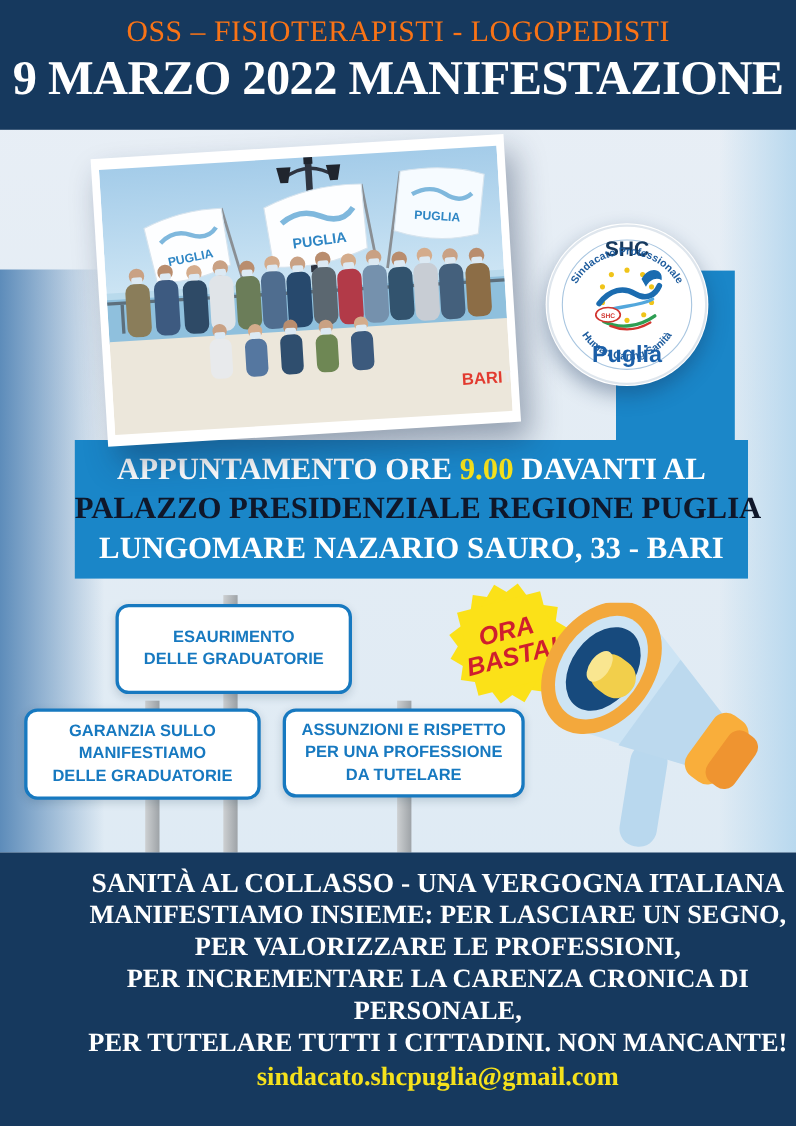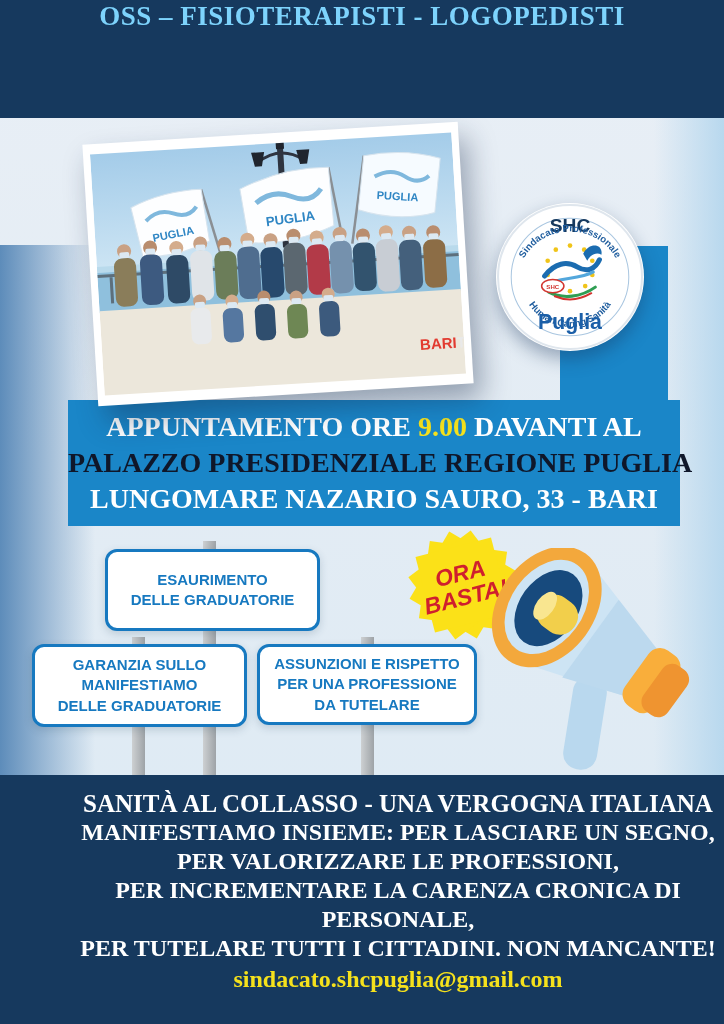--- a/index.html
+++ b/index.html
@@ -1,21 +1,21 @@
 <!DOCTYPE html>
 <html><head>
 <meta charset="utf-8">
 <style>
   html,body{margin:0;padding:0;background:#555;}
   .poster{position:relative;width:724px;height:1024px;overflow:hidden;
     font-family:"Liberation Serif",serif;
     background:linear-gradient(180deg,#e9eff6 0%,#e3ecf4 45%,#dceaf4 100%);}
   
   .top-band{position:absolute;left:0;top:0;width:724px;height:118px;background:#16395e;text-align:center;z-index:5;}
-  .top-line1{padding-top:1px;font-size:27px;font-weight:bold;color:#7dd3fc;letter-spacing:.5px;}
+  .top-line1{padding-top:13px;font-size:27px;font-weight:normal;color:#f97316;letter-spacing:.5px;}
   .top-line2{font-size:44px;font-weight:bold;color:#ffffff;margin-top:1px;letter-spacing:-.5px;}
   
   .left-band{position:absolute;left:0;top:245px;width:95px;height:530px;
     background:linear-gradient(90deg,#5d8cba 0%,rgba(230,240,248,0) 100%);z-index:1;}
   .right-band{position:absolute;right:0;top:118px;width:70px;height:657px;
     background:linear-gradient(270deg,#b8d8ee 0%,rgba(235,244,250,0) 100%);z-index:1;}
   .blue-square{position:absolute;left:560px;top:246px;width:108px;height:170px;background:#1a86c8;z-index:2;}
   
   .banner{position:absolute;left:56px;top:400px;width:612px;height:126px;background:#1a86c8;
     text-align:center;font-weight:bold;z-index:3;margin-left:12px;}
@@ -60,20 +60,21 @@
 <body>
 
 <div class="poster">
 
   <div class="left-band"></div>
   <div class="right-band"></div>
   <div class="blue-square"></div>
 
   <header class="top-band">
     <div class="top-line1">OSS – FISIOTERAPISTI - LOGOPEDISTI</div>
+    <div class="top-line2">9 MARZO 2022 MANIFESTAZIONE</div>
   </header>
 
   <section class="banner">
     <div class="l l1"><span>APPUNTAMENTO ORE</span> <span class="time">9.00</span> <span>DAVANTI AL</span></div>
     <div class="l l2">PALAZZO PRESIDENZIALE REGIONE PUGLIA</div>
     <div class="l l3">LUNGOMARE NAZARIO SAURO, 33 - BARI</div>
   </section>
 
   <figure class="photo" style="margin:0;">
     <svg viewBox="0 0 360 240">
@@ -260,21 +261,21 @@
   </div>
 
   <div class="pole" style="left:203px;top:541px;height:234px;"></div>
   <div class="pole" style="left:132px;top:637px;height:138px;"></div>
   <div class="pole" style="left:361px;top:637px;height:138px;"></div>
 
   <div class="sign" style="left:105px;top:549px;width:209px;height:76px;">
     <div>ESAURIMENTO</div>
     <div>DELLE GRADUATORIE</div>
   </div>
-  <div class="sign" style="left:32px;top:644px;width:209px;height:77px;">
+  <div class="sign" style="left:22px;top:644px;width:209px;height:77px;">
     <div>GARANZIA SULLO</div>
     <div>MANIFESTIAMO</div>
     <div>DELLE GRADUATORIE</div>
   </div>
   <div class="sign" style="left:257px;top:644px;width:214px;height:75px;">
     <div>ASSUNZIONI E RISPETTO</div>
     <div>PER UNA PROFESSIONE</div>
     <div>DA TUTELARE</div>
   </div>
 

